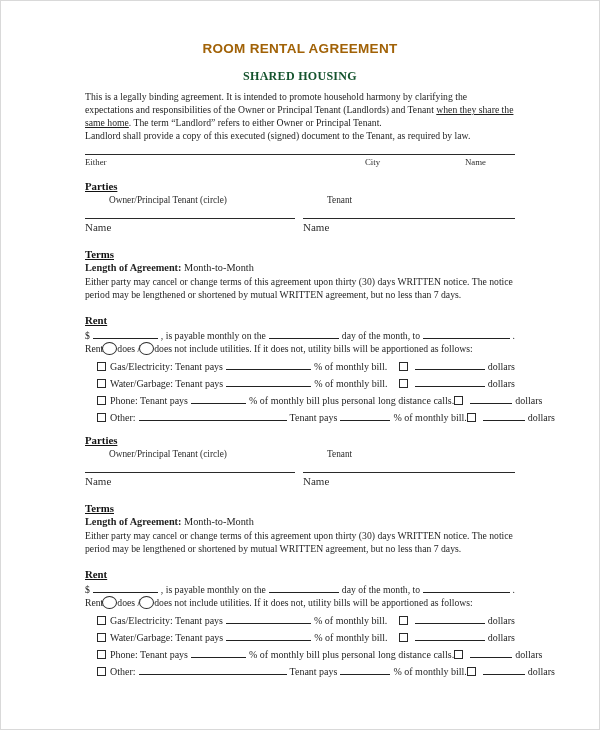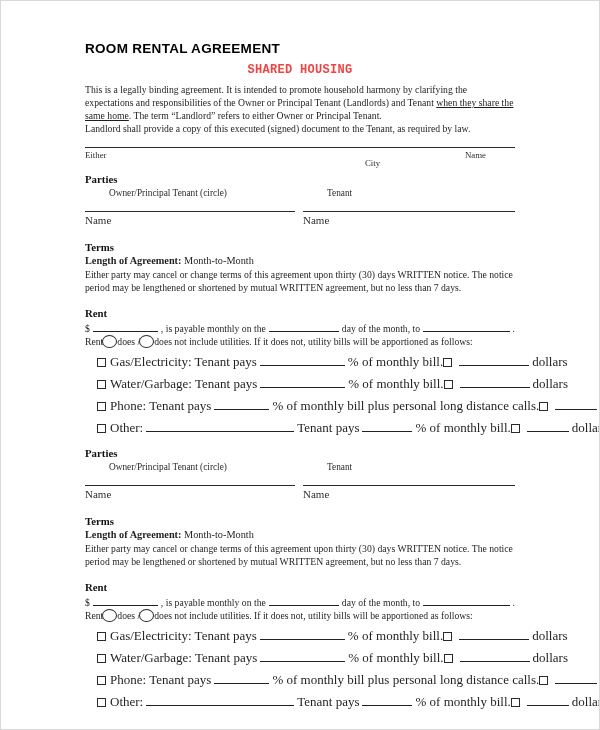--- a/index.html
+++ b/index.html
@@ -9,37 +9,37 @@
     border:1px solid #d9d9d9;
     padding:40px 84px 0 84px;
     font-family:"Liberation Serif","DejaVu Serif",serif;
     color:#1f1f1f;
     overflow:hidden;
     position:relative;
   }
   .title {
     font-family:"Liberation Sans","DejaVu Sans",sans-serif;
     font-size:13.5px; font-weight:bold; letter-spacing:0.3px;
-    color:#000000;
+    text-align:center; color:#a16207;
   }
   .subtitle {
-    font-family:Liberation Mono, monospace;
+    font-family:Liberation Serif, serif;
     font-size:12px; font-weight:bold; letter-spacing:0.3px;
-    text-align:center; color:#ef4444; margin-top:7px;
+    text-align:center; color:#14532d; margin-top:13px;
   }
   .intro { margin-top:6px; font-size:9.7px; line-height:13px; }
   .u { text-decoration:underline; }
   .sec-heading { margin-top:10px; font-size:11.5px; font-weight:bold; color:#111; }
   .rule-line { margin-top:12px; border-bottom:1.2px solid #2a2a2a; height:0; }
   .addr-labels { position:relative; margin-top:2px; font-size:8.8px; height:12px; color:#2e2e2e; }
-  .addr-labels .city  { position:absolute; left:280px; top:8px; }
+  .addr-labels .city  { position:absolute; left:280px; top:0; }
   .addr-labels .state { position:absolute; left:380px; top:0; }
 
   .party-section { margin-top:11px; }
-  .sub-heading { font-size:10.8px; font-weight:bold; color:#111; }
+  .sub-heading { font-size:10.8px; font-weight:bold; color:#111;text-decoration:underline; }
   .two-col { display:flex; }
   .col-l { width:210px; margin-right:8px; }
   .col-r { flex:1; }
   .labels-row { margin-top:3px; font-size:9.3px; color:#2a2a2a;padding-left:24px; }
   .siglines { margin-top:2px; }
   .sigline { display:inline-block; height:11px; border-bottom:1px solid #2a2a2a; }
   .name-row { margin-top:2px; font-size:11px; color:#2e2e2e; }
   .terms-h { margin-top:15px; }
   .length-line { margin-top:2px; font-size:10.3px; }
   .length-line .bold { font-weight:bold;font-family:Liberation Serif, serif; }
@@ -57,21 +57,21 @@
   .checkbox {
     display:inline-block; width:7px; height:7px;
     border:1px solid #2a2a2a; margin-right:4px; vertical-align:-1px;
     background:#fff;
   }
   .circle {
     display:inline-block; width:13px; height:11px;
     border:1px solid #2a2a2a; border-radius:50%;
     vertical-align:-3px; margin:0 0 0 -1px;
   }
-  .cb-row { display:flex; align-items:baseline; margin:6px 0 0 12px; font-size:13px; }
+  .cb-row { display:flex; align-items:baseline; margin:6px 0 0 12px; font-size:10px; }
   .cb-right { margin-left:auto; white-space:nowrap; }
   .cb-left { white-space:nowrap; }
 </style>
 </head>
 <body>
 
 <div class="page">
 
   <div class="title">ROOM RENTAL AGREEMENT</div>
   <div class="subtitle">SHARED HOUSING</div>

